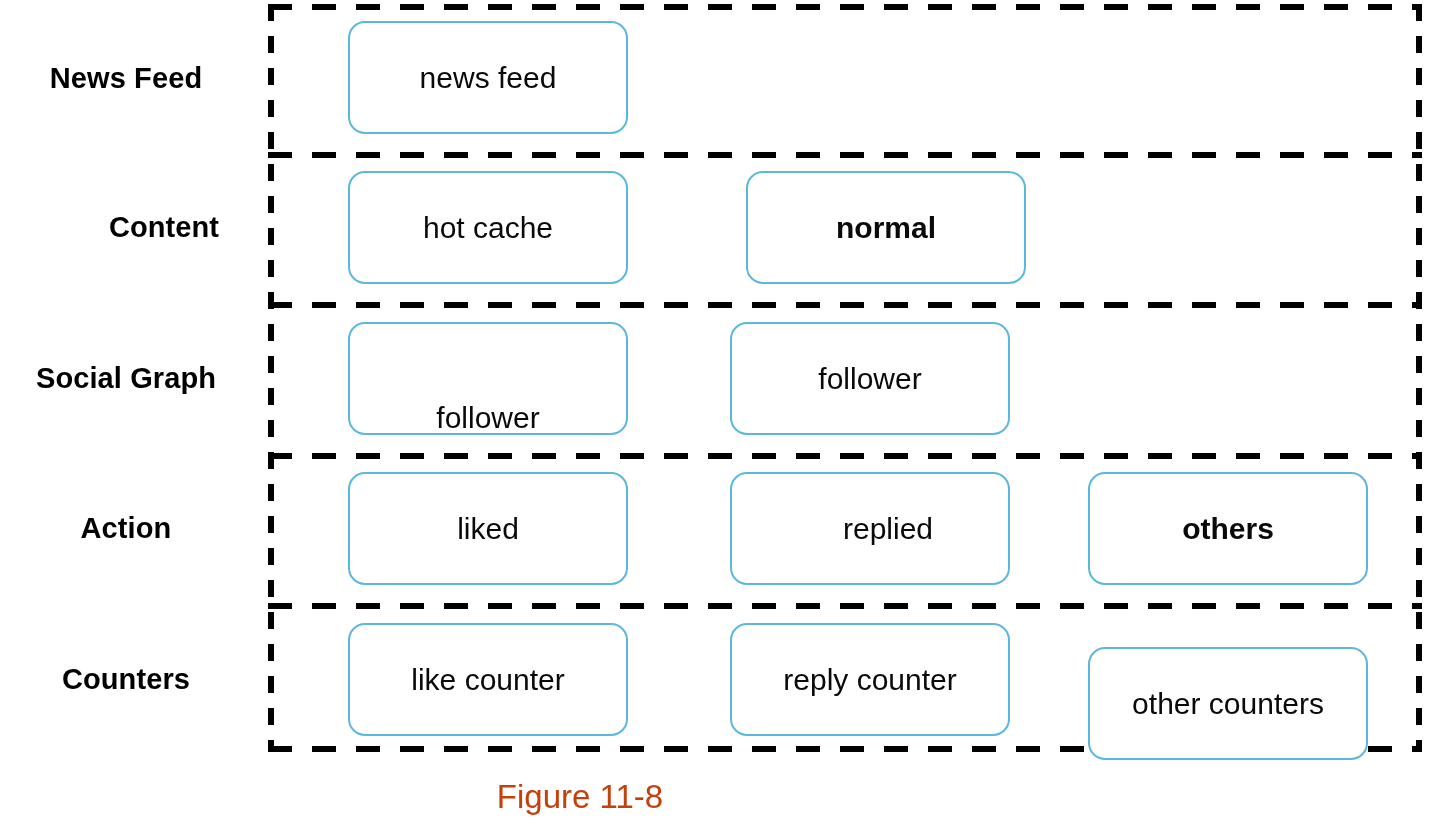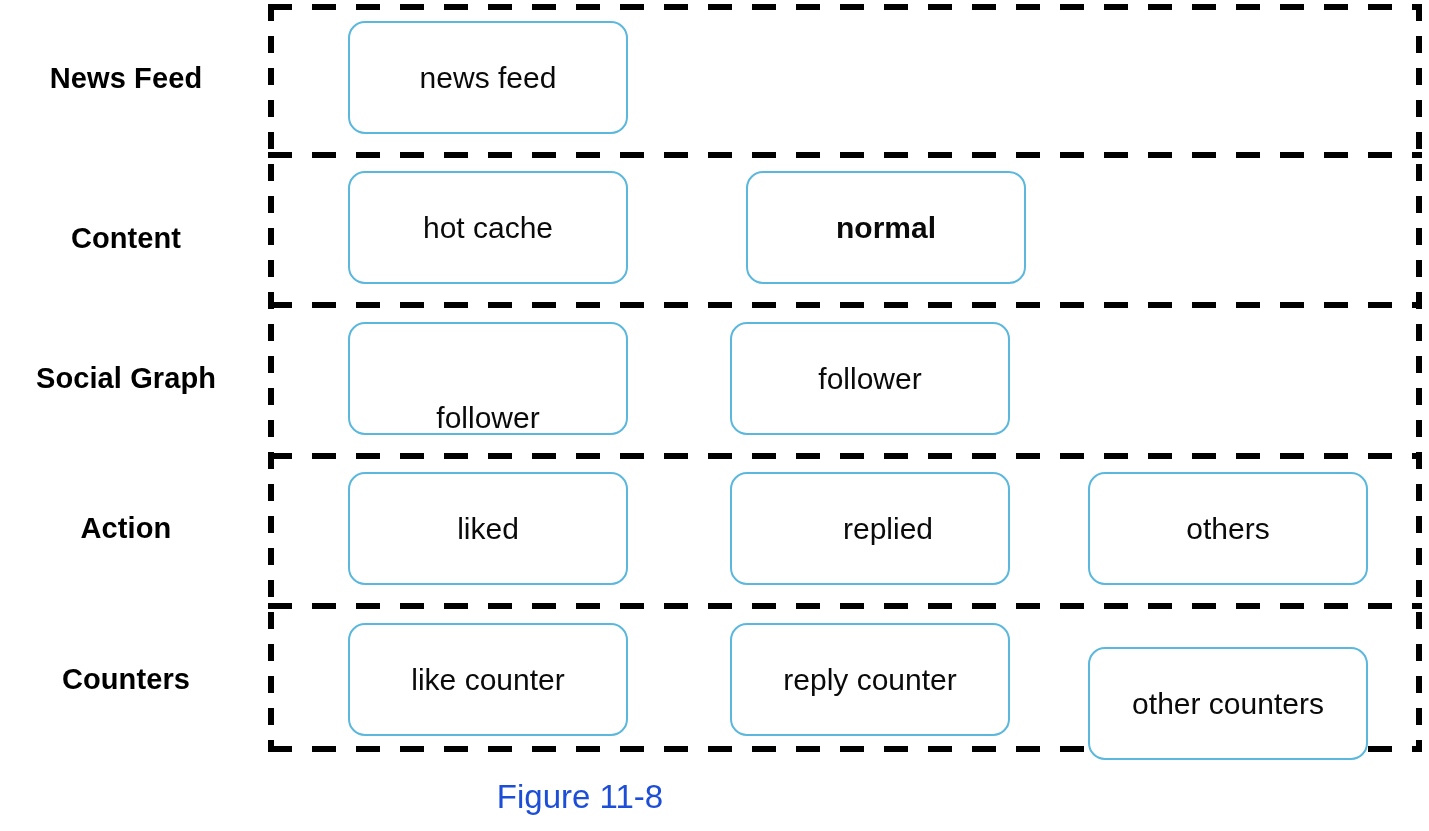--- a/index.html
+++ b/index.html
@@ -105,21 +105,21 @@
   }
 
   
   .caption {
     position: absolute;
     left: 0;
     top: 780px;
     width: 1160px;
     text-align: center;
     font-size: 33px;
-    color: #1d4ed8;
+    color: #c2410c;
     line-height: 1;
   }
 </style>
 </head>
 <body>
 
 <div id="figure-root">
 
   <div class="frame">
     <div class="frame-edge edge-left"></div>
@@ -130,21 +130,21 @@
     <div class="hline" style="top:449px;"></div>
     <div class="hline" style="top:599px;"></div>
     <div class="hline" style="top:742px;"></div>
   </div>
 
   <div class="row-label" style="top:64px;">News Feed</div>
   <div class="node" style="left:348px; top:21px;">
     <span>news feed</span>
   </div>
 
-  <div class="row-label" style="top:224px;">Content</div>
+  <div class="row-label" style="top:213px;margin-left:38px;">Content</div>
   <div class="node" style="left:348px; top:171px;">
     <span>hot cache</span>
   </div>
   <div class="node" style="left:746px; top:171px;font-weight:bold;">
     <span>normal</span>
   </div>
 
   <div class="row-label" style="top:364px;">Social Graph</div>
   <div class="node" style="left:348px; top:322px;align-items:flex-end;">
     <span>follower</span>
@@ -153,21 +153,21 @@
     <span>follower</span>
   </div>
 
   <div class="row-label" style="top:514px;">Action</div>
   <div class="node" style="left:348px; top:472px;">
     <span>liked</span>
   </div>
   <div class="node" style="left:730px; top:472px;padding-left:36px;">
     <span>replied</span>
   </div>
-  <div class="node" style="left:1088px; top:472px;">
+  <div class="node" style="left:1088px; top:472px;font-weight:bold;">
     <span>others</span>
   </div>
 
   <div class="row-label" style="top:665px;">Counters</div>
   <div class="node" style="left:348px; top:623px;">
     <span>like counter</span>
   </div>
   <div class="node" style="left:730px; top:623px;">
     <span>reply counter</span>
   </div>

